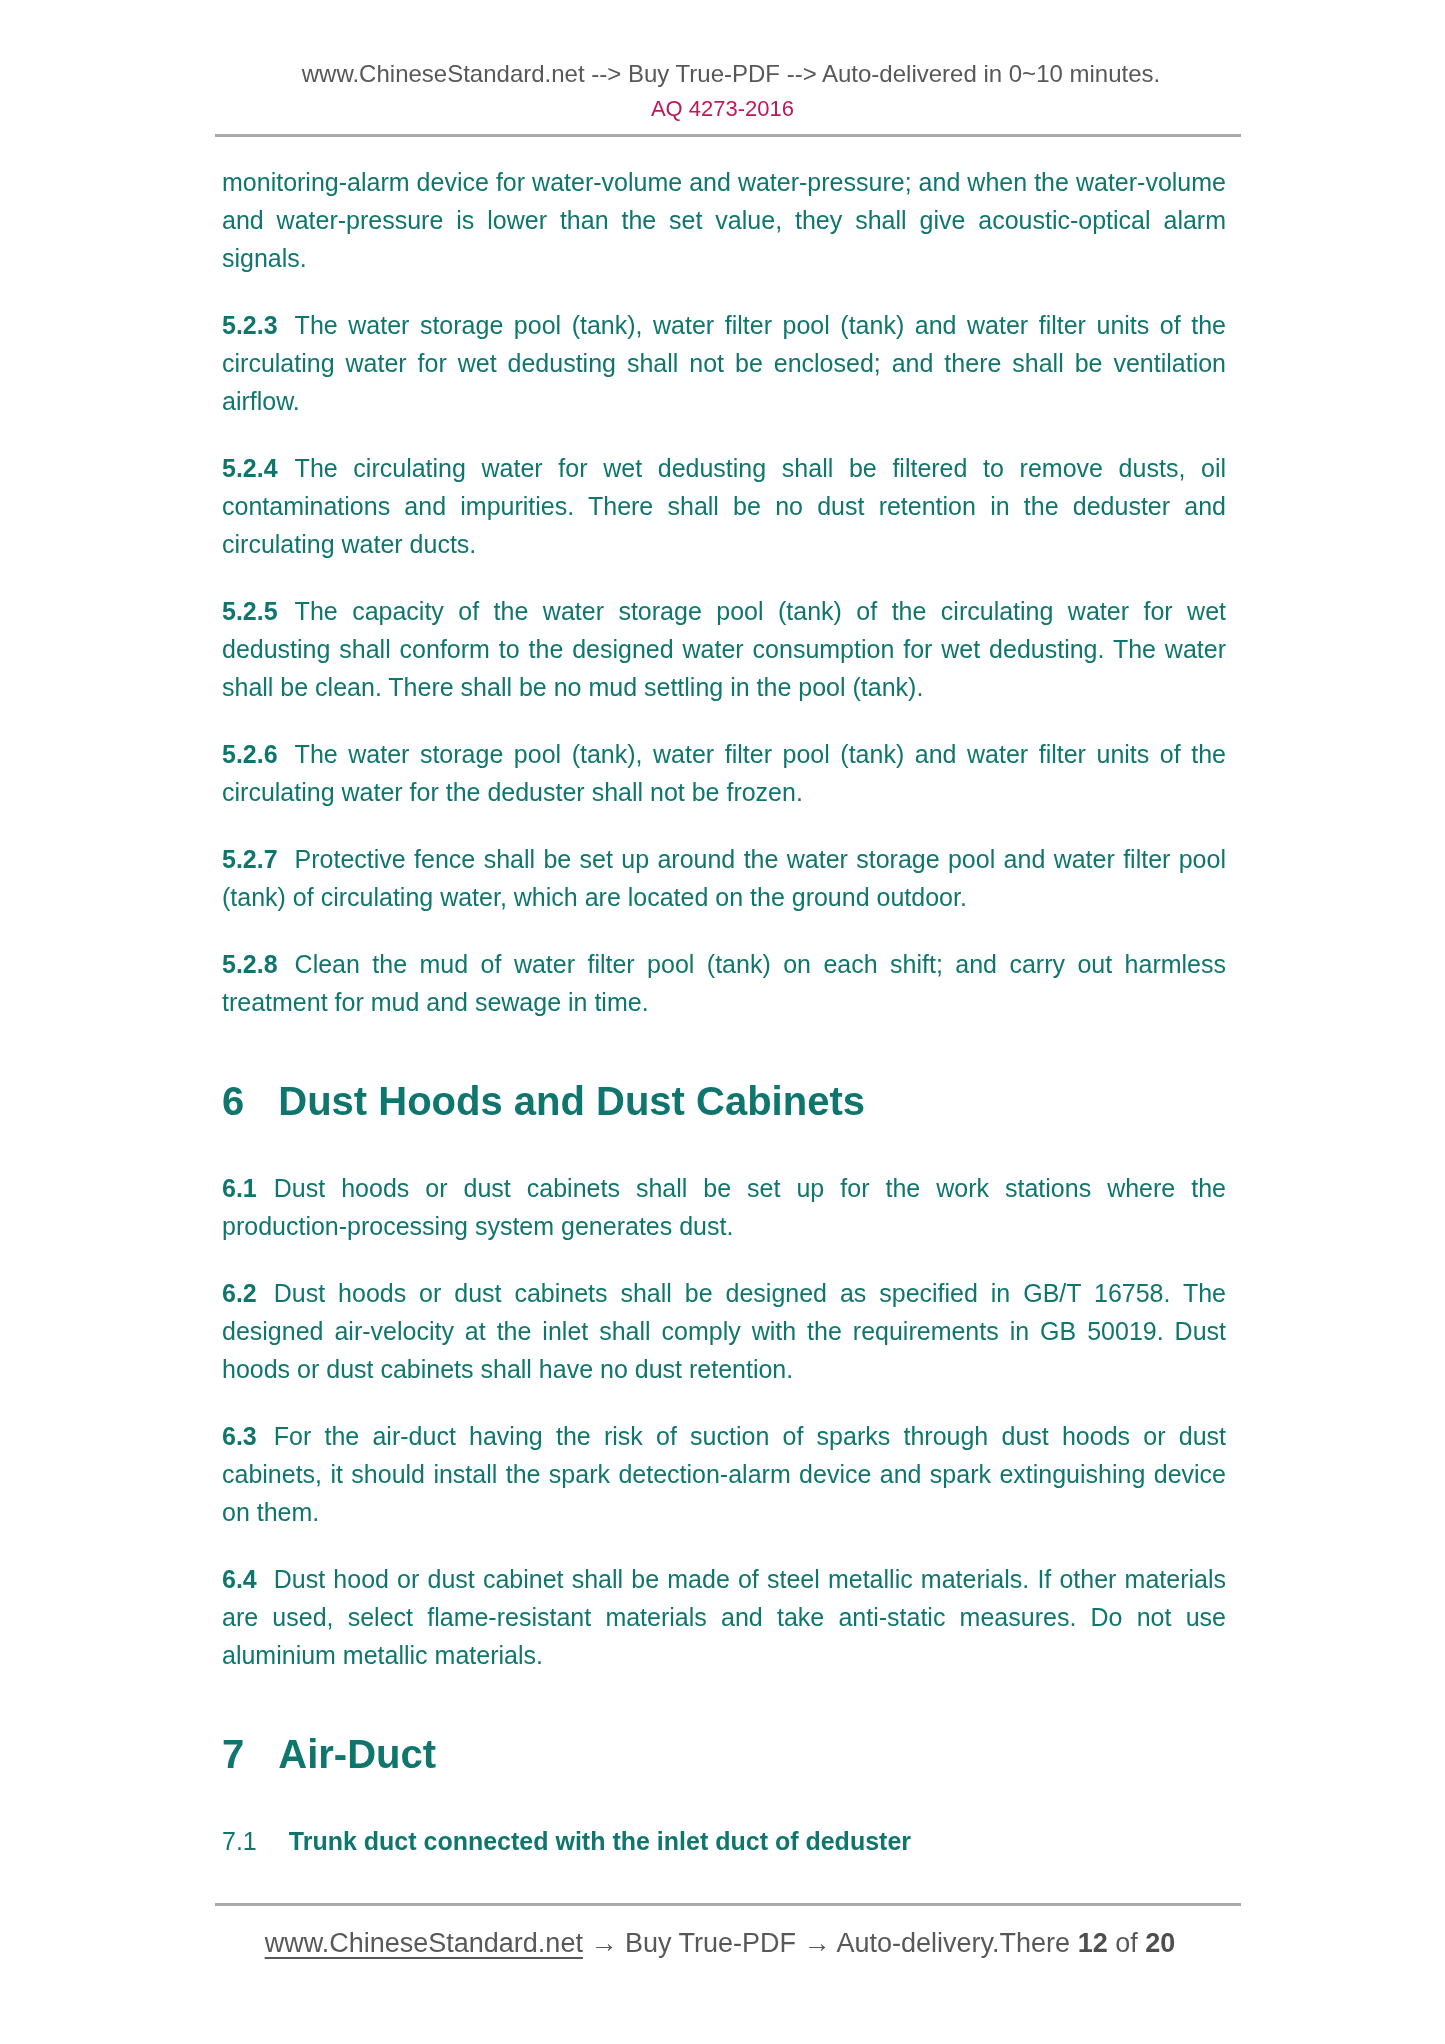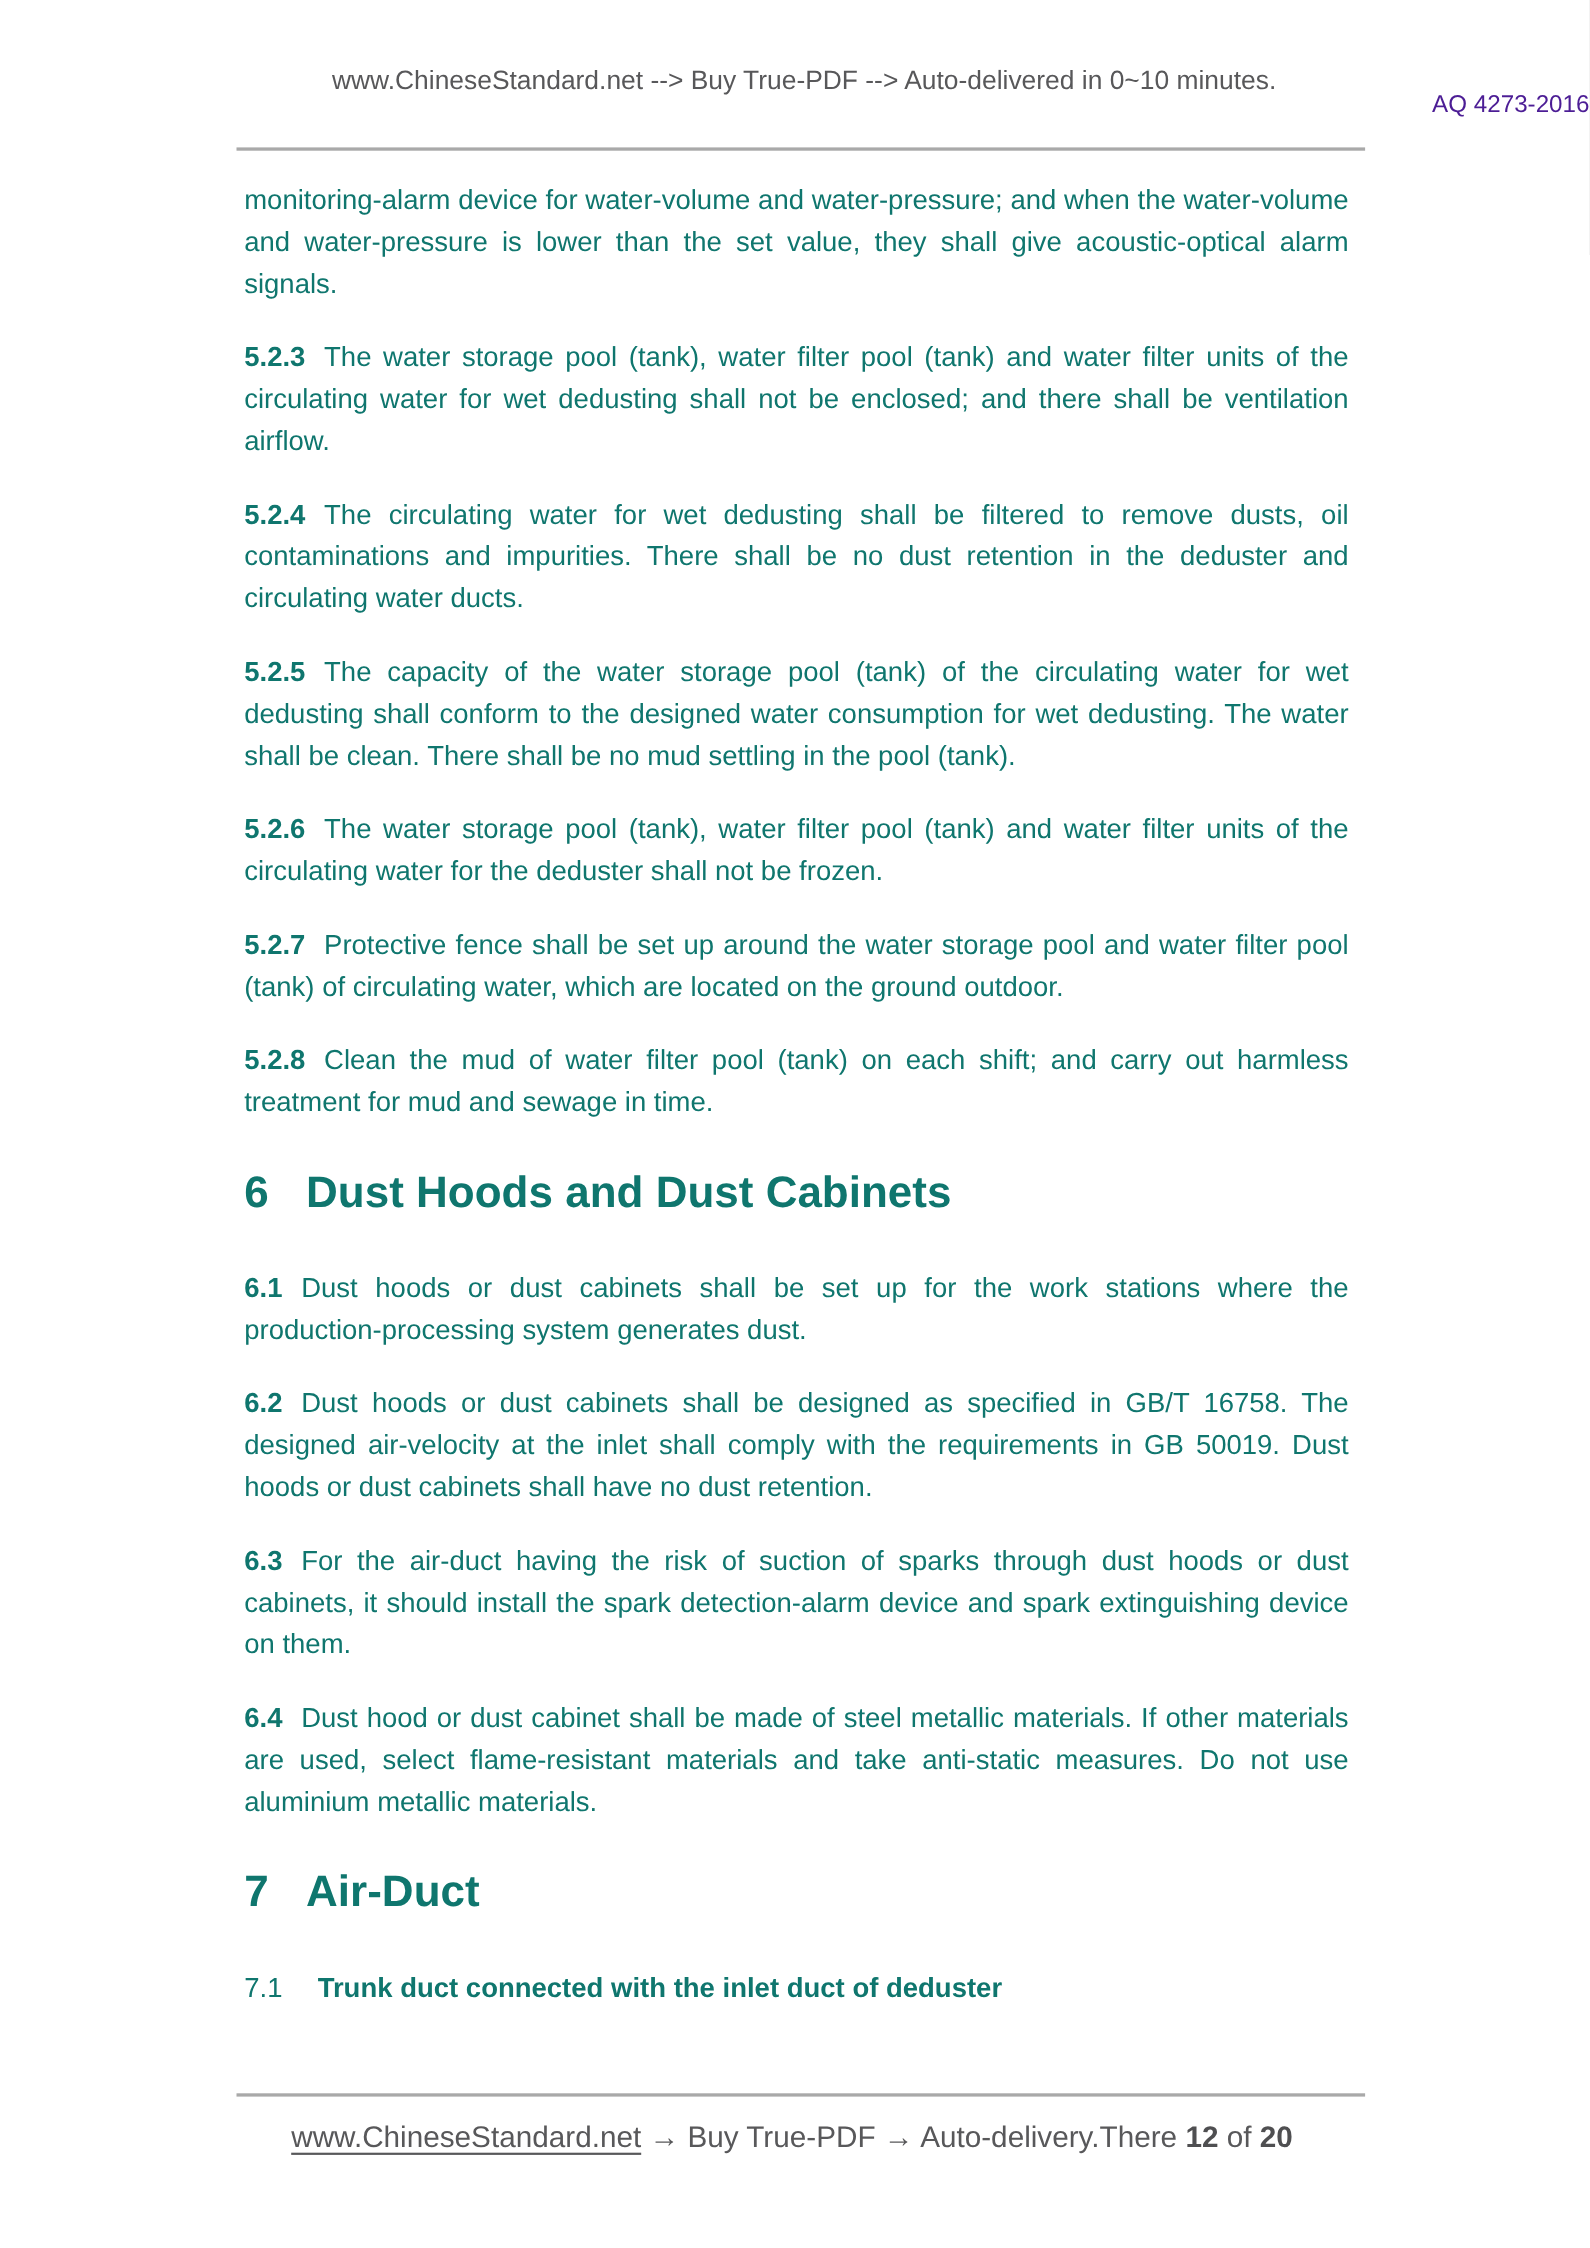--- a/index.html
+++ b/index.html
@@ -19,24 +19,24 @@
       position: absolute;
       top: 57px; left: 0; width: 100%;
       text-align: center;
       font-size: 24px; line-height: 33px;
       color: #58585a;
       white-space: nowrap;
       padding-left: 17px;
     }
     .hdr-line2 {
       position: absolute;
-      top: 82px; left: 0; width: 100%;
-      text-align: right;
+      top: 96px; left: 0; width: 100%;
+      text-align: center;
       font-size: 22px; line-height: 25px;
-      color: #4c1d95;
+      color: #be185d;
     }
     .rule {
       position: absolute;
       left: 215px; width: 1026px; height: 3px;
       background: #a9a9a9;
     }
     .rule-top { top: 134px; }
     .rule-bottom { top: 1903px; }
     
     .doc-body {
@@ -46,21 +46,21 @@
       line-height: 38px;
       text-align: justify;
       color: #0f766e;
     }
     .para { margin: 0 0 29px 0; }
     .para .lbl { font-weight: bold; margin-right: 17px; }
     .h1 {
       font-size: 40px;
       line-height: 48px;
       font-weight: bold;
-      margin: 39px 0 44px 0;
+      margin: 56px 0 44px 0;
       text-align: left;
       white-space: nowrap;
     }
     .h1 .lbl { margin-right: 34px; }
     .h2 {
       font-weight: bold;
       margin: 44px 0 0 0;
       text-align: left;
     }
     .h2 .lbl { font-weight: normal; margin-right: 32px; }

